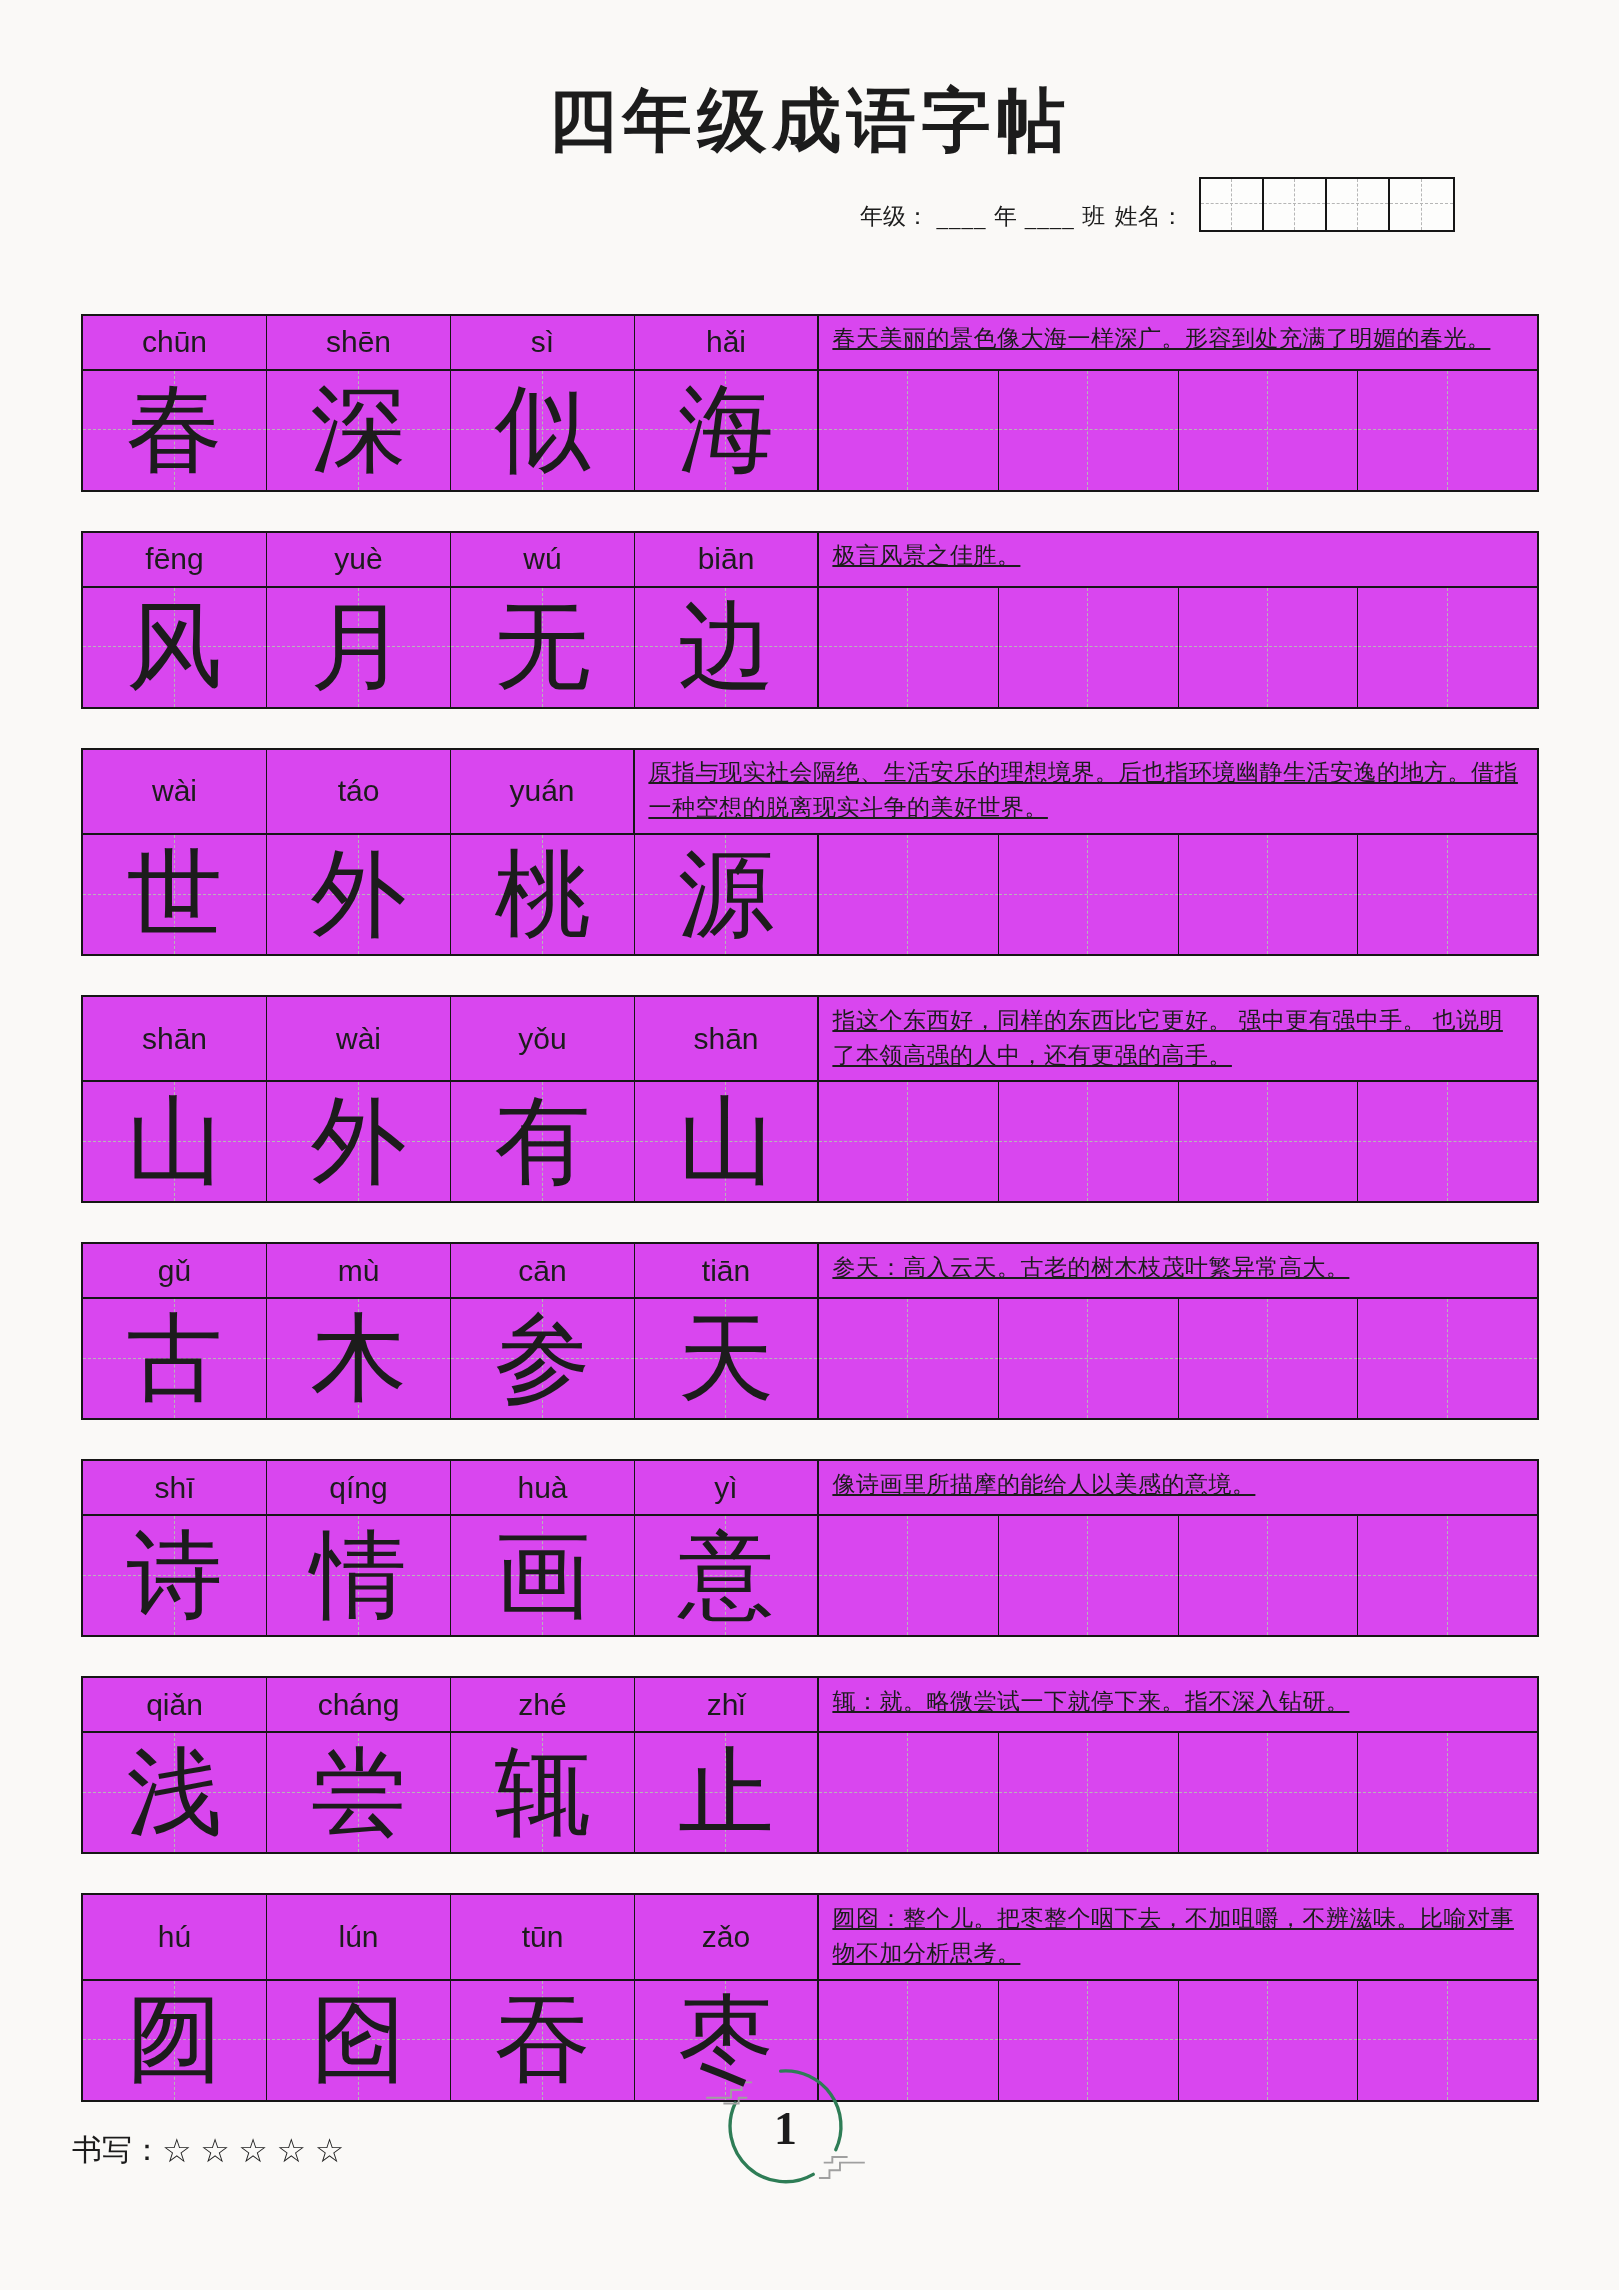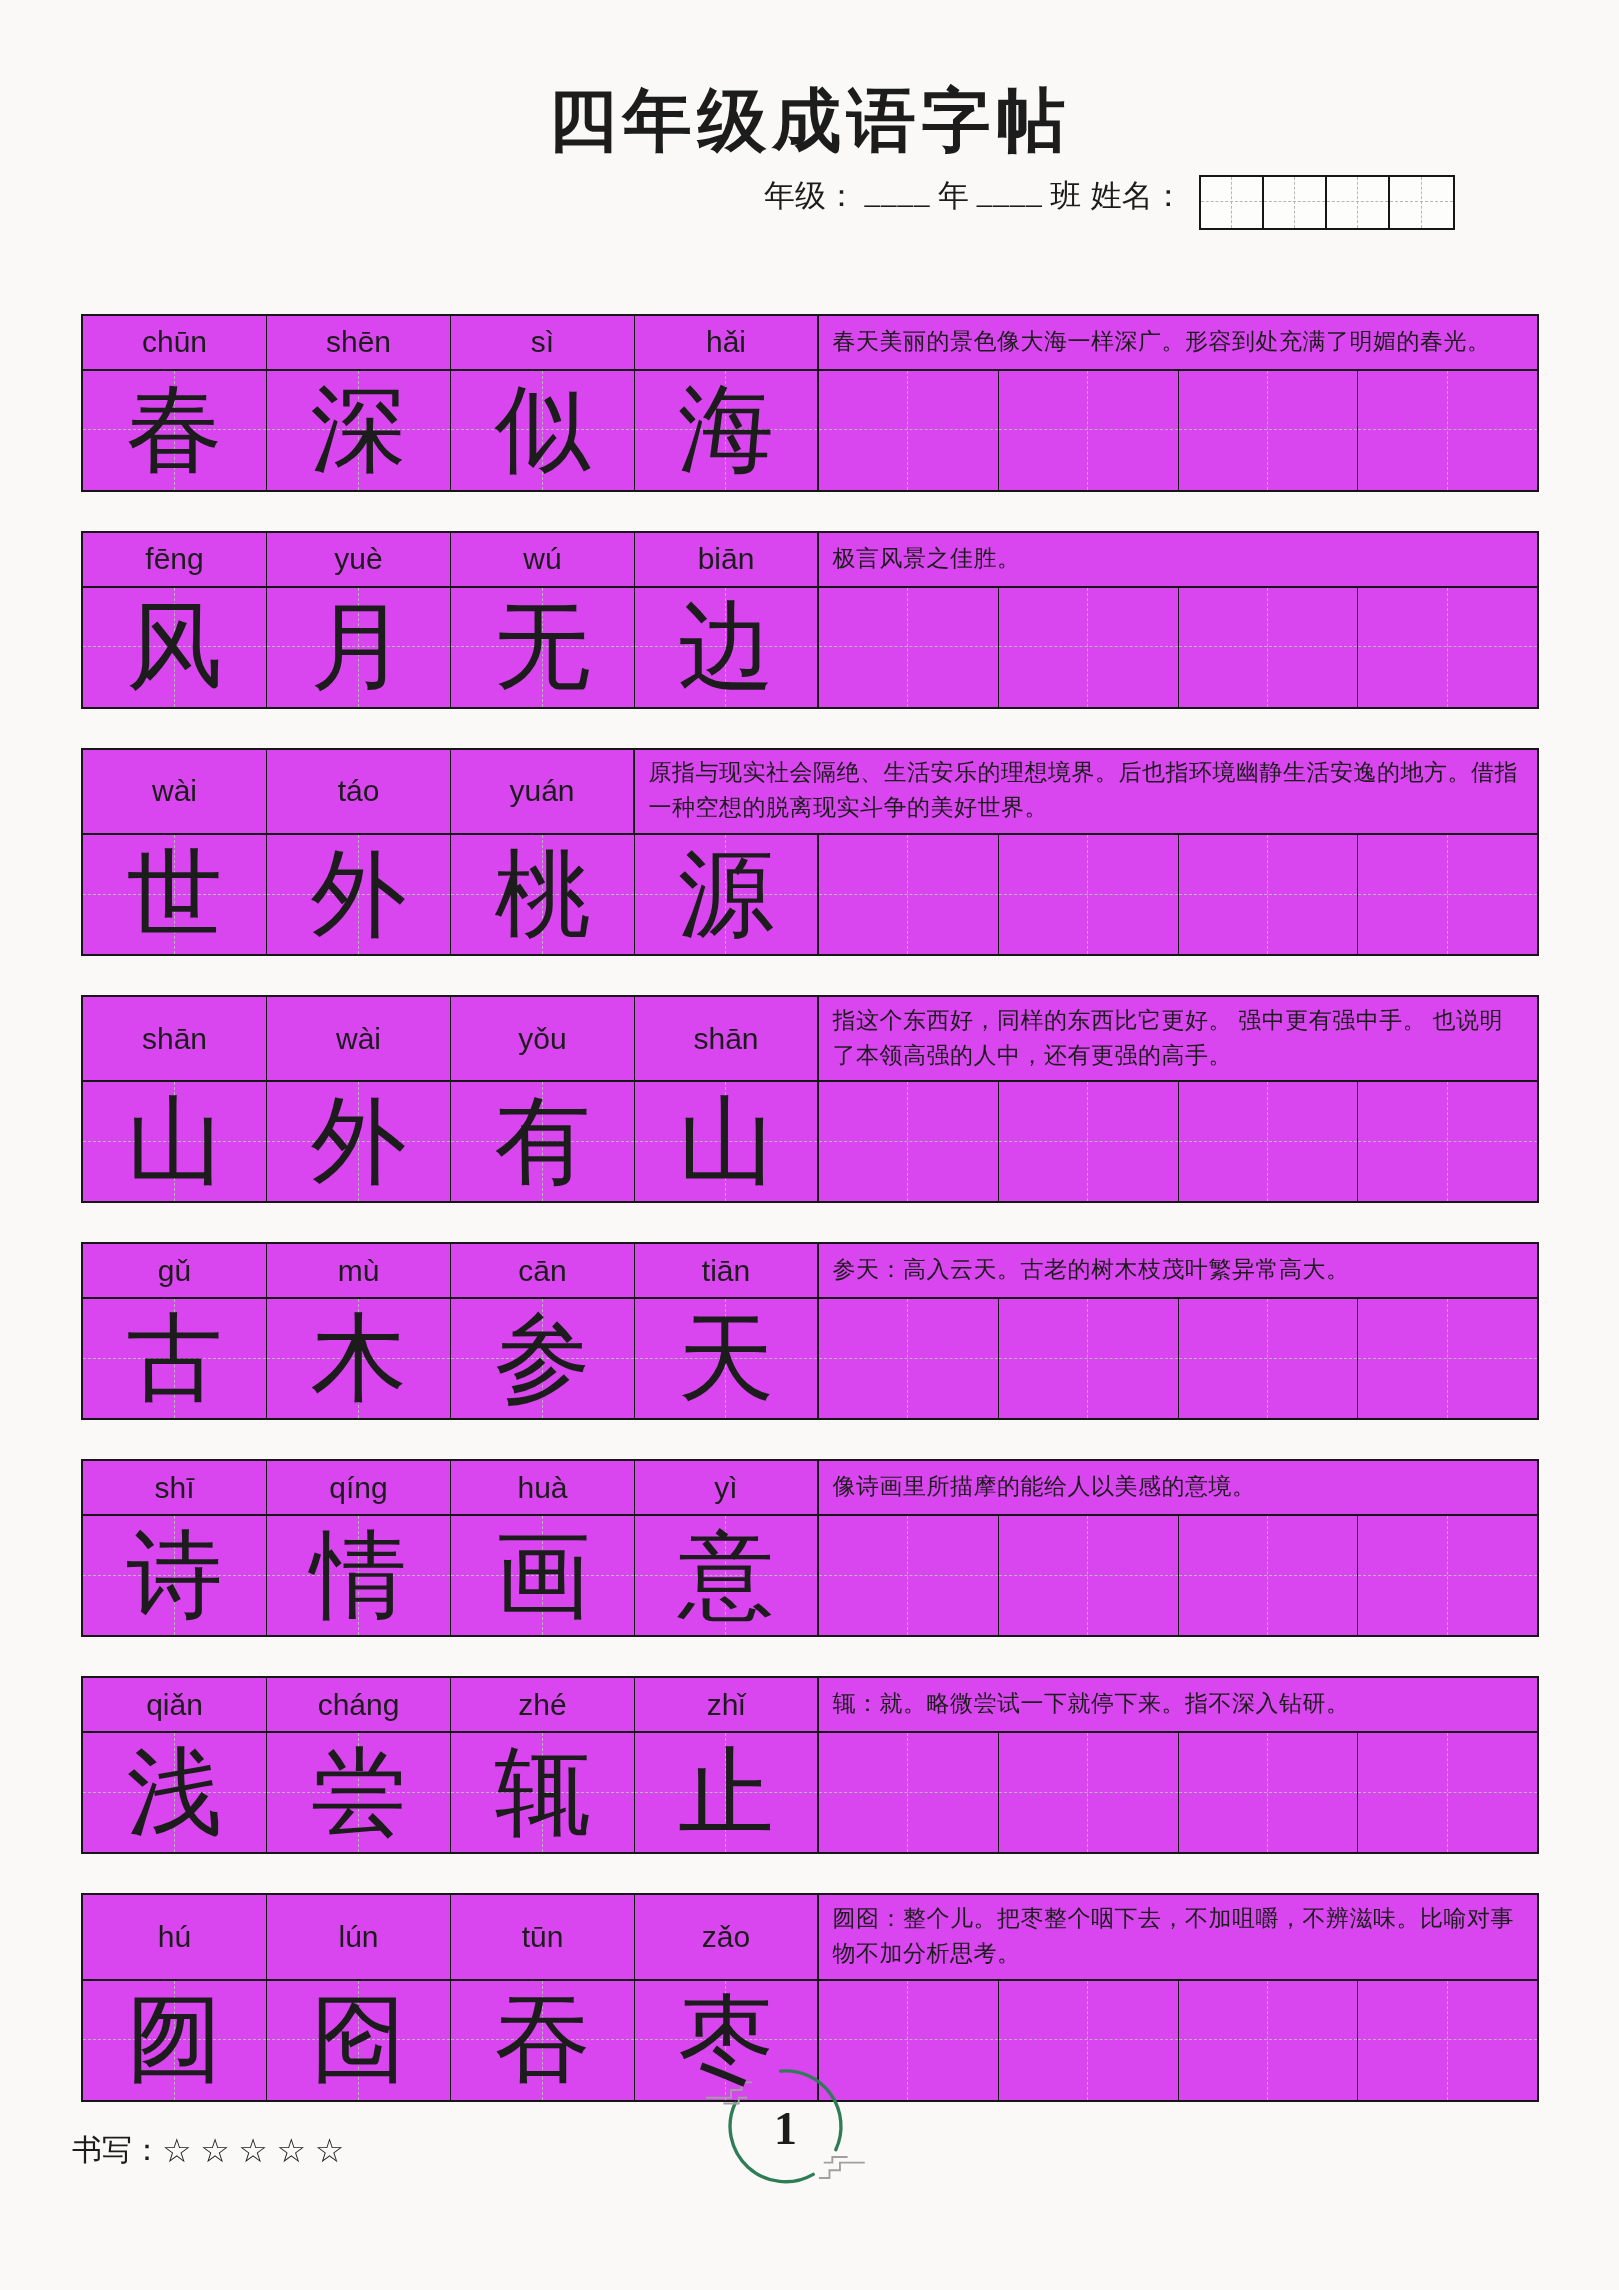--- a/index.html
+++ b/index.html
@@ -18,24 +18,24 @@
     padding-top: 64px;
     text-align: center;
     font-size: 69px;
     font-weight: bold;
     letter-spacing: 5.7px;
     line-height: 1.15;
     margin-top: 18px;
   }
   .header-line {
     display: flex;
-    align-items: flex-start;
+    align-items: flex-end;
     justify-content: flex-end;
     margin: 13.4px 164px 0 0;
-    font-size: 31px;
+    font-size: 23px;
     gap: 1.9px;
     height: 57px;
   }
   .blank { letter-spacing: 1px; padding: 0 1.9px; }
   .hdr-label { padding: 0 3.8px; }
   .name-grid {
     display: flex;
     border: 2.9px solid #161616;
     height: 55px;
     margin-left: 9.6px;
@@ -87,25 +87,25 @@
     justify-content: center;
     border-right: 1.9px solid #161616;
     font-family: "Liberation Sans", "DejaVu Sans", sans-serif;
     font-size: 30px;
     padding: 5.7px 1.9px;
   }
   .pcell.heavy { border-right: 2.9px solid #161616; align-items: center; }
   .defcell {
     flex: 1 1 auto;
     display: flex;
-    align-items: center;
     padding: 6.7px 13.4px;
     font-size: 23px;
     line-height: 1.52;
     letter-spacing: 0.5px;
+    text-decoration: underline;
   }
   .char-row { height: 119px; }
   .ccell {
     flex: 0 0 184px;
     display: flex;
     align-items: center;
     justify-content: center;
     border-right: 1.9px solid #161616;
     overflow: hidden;
   }

